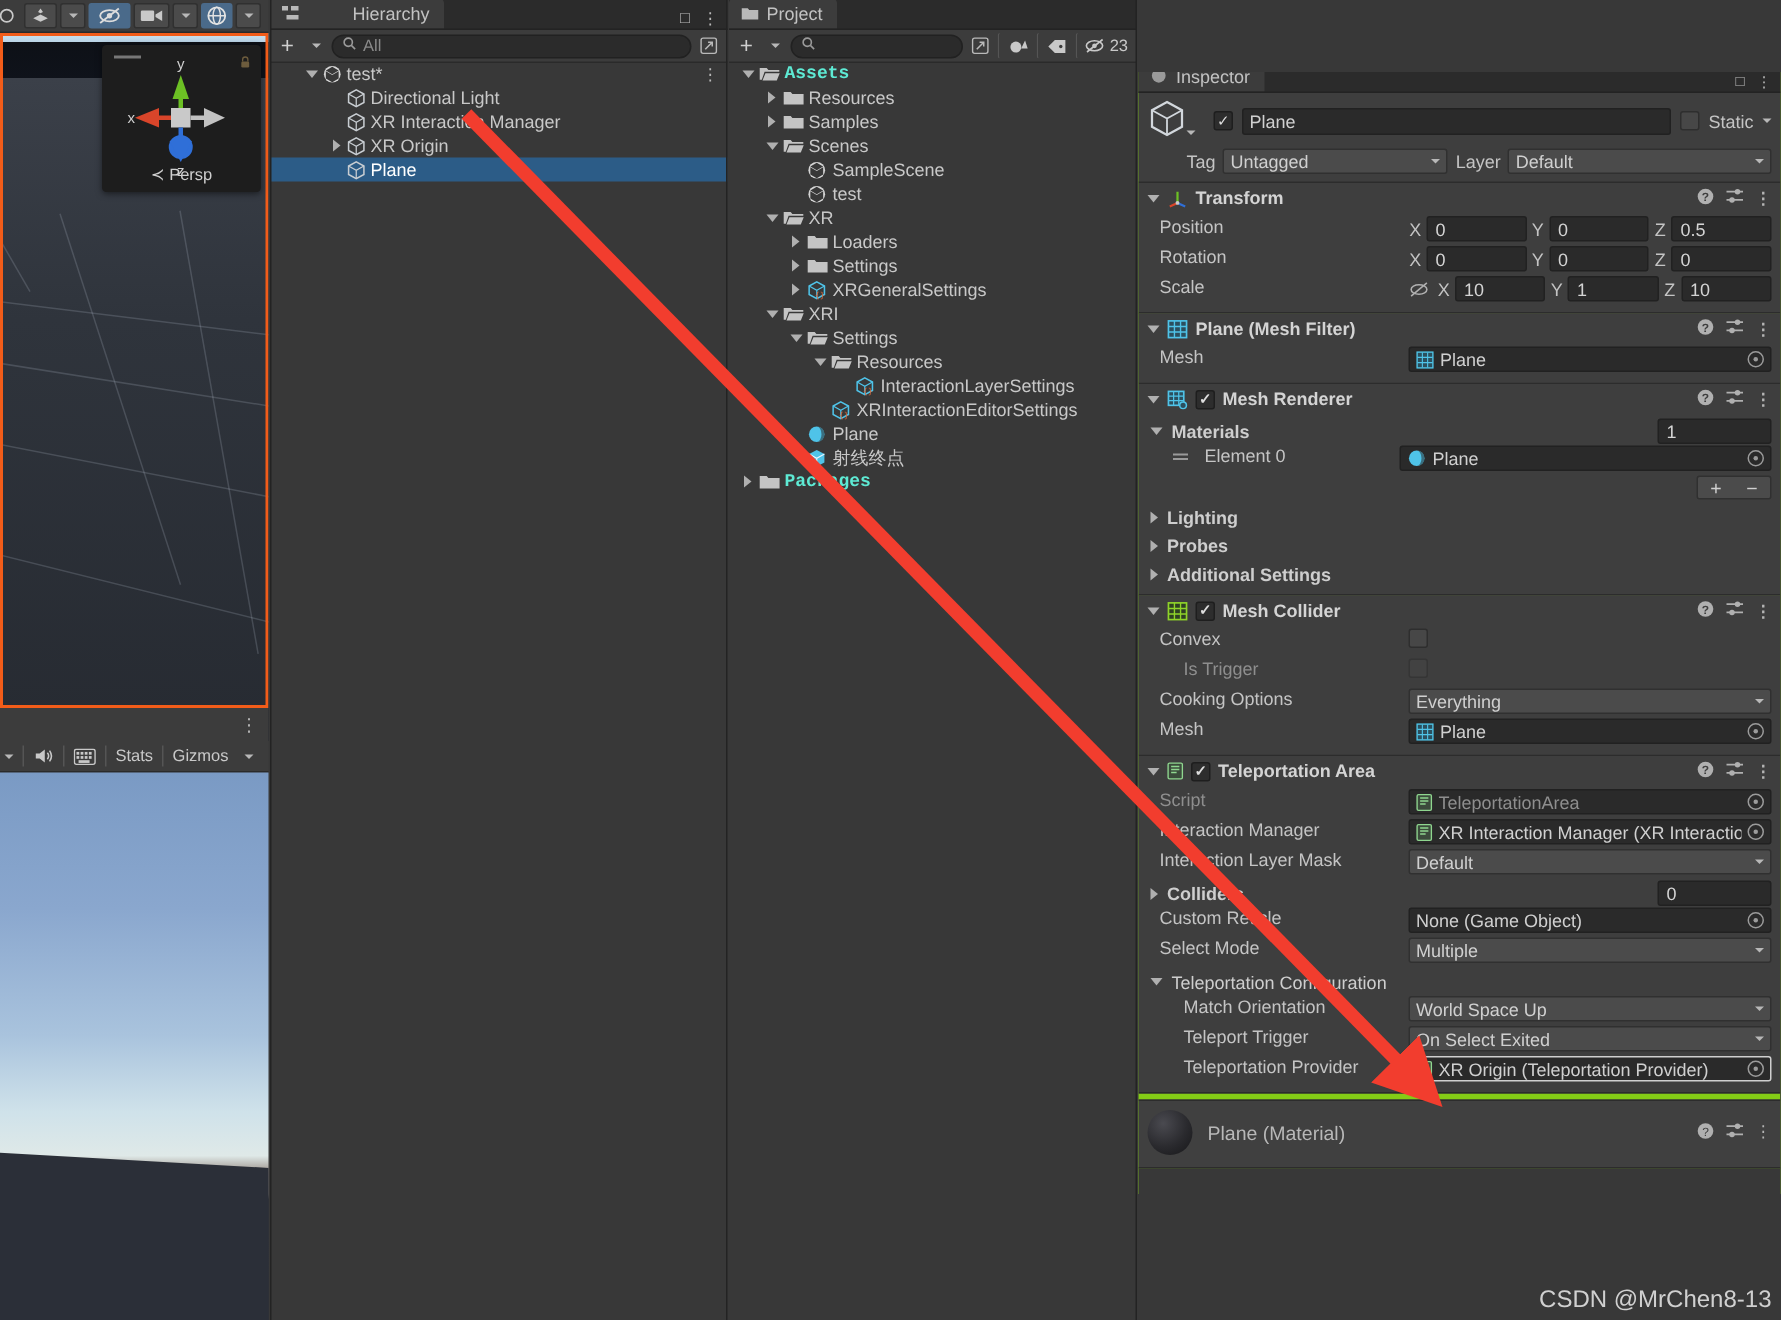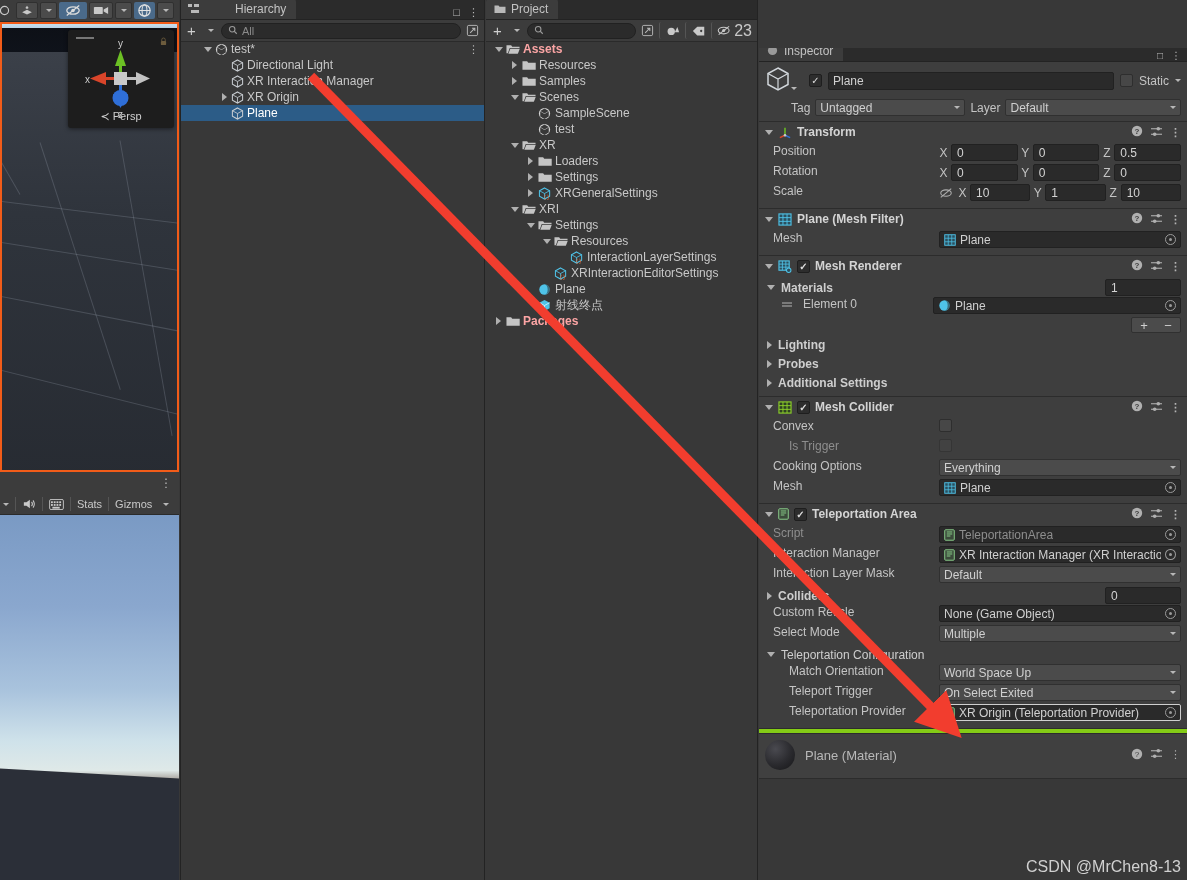--- a/index.html
+++ b/index.html
@@ -98,21 +98,21 @@
   .hrow .ico { width: 14px; height: 14px; margin-right: 3px; display:flex; align-items:center; justify-content:center; }
   .hrow .dots { position: absolute; right: 6px; color: #b9b9b9; font-size: 11px; letter-spacing: 0; }
   .vsep { position: absolute; top: 0; bottom: 0; width: 1px; background: #232323; }
 
   
   #project { left: 486px; top: 0; width: 272px; height: 880px; background: #383838; }
   #proj-rows { position: absolute; left: 0; top: 41px; right: 0; bottom: 0; overflow: hidden; }
   .prow { height: 16px; display: flex; align-items: center; font-size: 12px; color: #c8c8c8; }
   .prow .foldw { width: 13px; display:flex; align-items:center; justify-content:center; }
   .prow .ico { width: 15px; height: 14px; margin-right: 3px; display:flex; align-items:center; justify-content:center;}
-  .prow.bold { font-weight: bold; color: #fca5a5; }
+  .prow.bold { font-weight: bold; color: #5eead4; font-family: Liberation Mono, monospace; }
 
   
   #inspector { left: 759px; top: 0; width: 428px; height: 748px; background: #84cc16; margin-top: 48px; }
   #insp-body { position: absolute; left: 0; top: 0; right: 0; bottom: 0; overflow: hidden; }
   .insp-sec { background: #3e3e3e; border-bottom: 1px solid #2c2c2c; }
   .sec-head { height: 20px; display: flex; align-items: center; gap: 5px; padding: 0 6px;
       background: #3e3e3e; font-weight: bold; color: #d4d4d4; font-size: 12px; }
   .sec-head .rt { margin-left: auto; display: flex; align-items: center; gap: 7px; color: #b0b0b0; }
   .sec-body { background: #3e3e3e; padding: 2px 0 4px 0; }
   .row { height: 20px; display: flex; align-items: flex-start; padding: 0 6px 0 14px; gap: 6px; }
@@ -463,21 +463,21 @@
             <path d="M1 6 L6 1 H14 V11 H6 Z" fill="#c9c9c9"></path>
             <circle cx="10.5" cy="6" r="1.3" fill="#3c3c3c"></circle>
           </svg>
       </div>
       <div class="tbtn" style="border-left:1px solid #555; padding-left:5px; gap:2px;">
         <svg width="15" height="11" viewBox="0 0 18 13">
             <ellipse cx="8" cy="6.5" rx="6.5" ry="4" fill="none" stroke="#c9c9c9" stroke-width="1.3"></ellipse>
             <circle cx="8" cy="6.5" r="1.9" fill="#c9c9c9"></circle>
             <line x1="2" y1="11.5" x2="14.5" y2="1.5" stroke="#c9c9c9" stroke-width="1.3"></line>
           </svg>
-        <span style="font-size:16px;">23</span>
+        <span style="font-size:11px;">23</span>
       </div>
     </div>
     <div id="proj-rows">
         <div class="prow bold">
           <span style="width: 6px; flex: 0 0 auto;"></span>
           <span class="foldw">
             <span class="tri-down"></span>
           </span>
           <span class="ico">
             <span style="display: inline-flex; align-items: center;">

